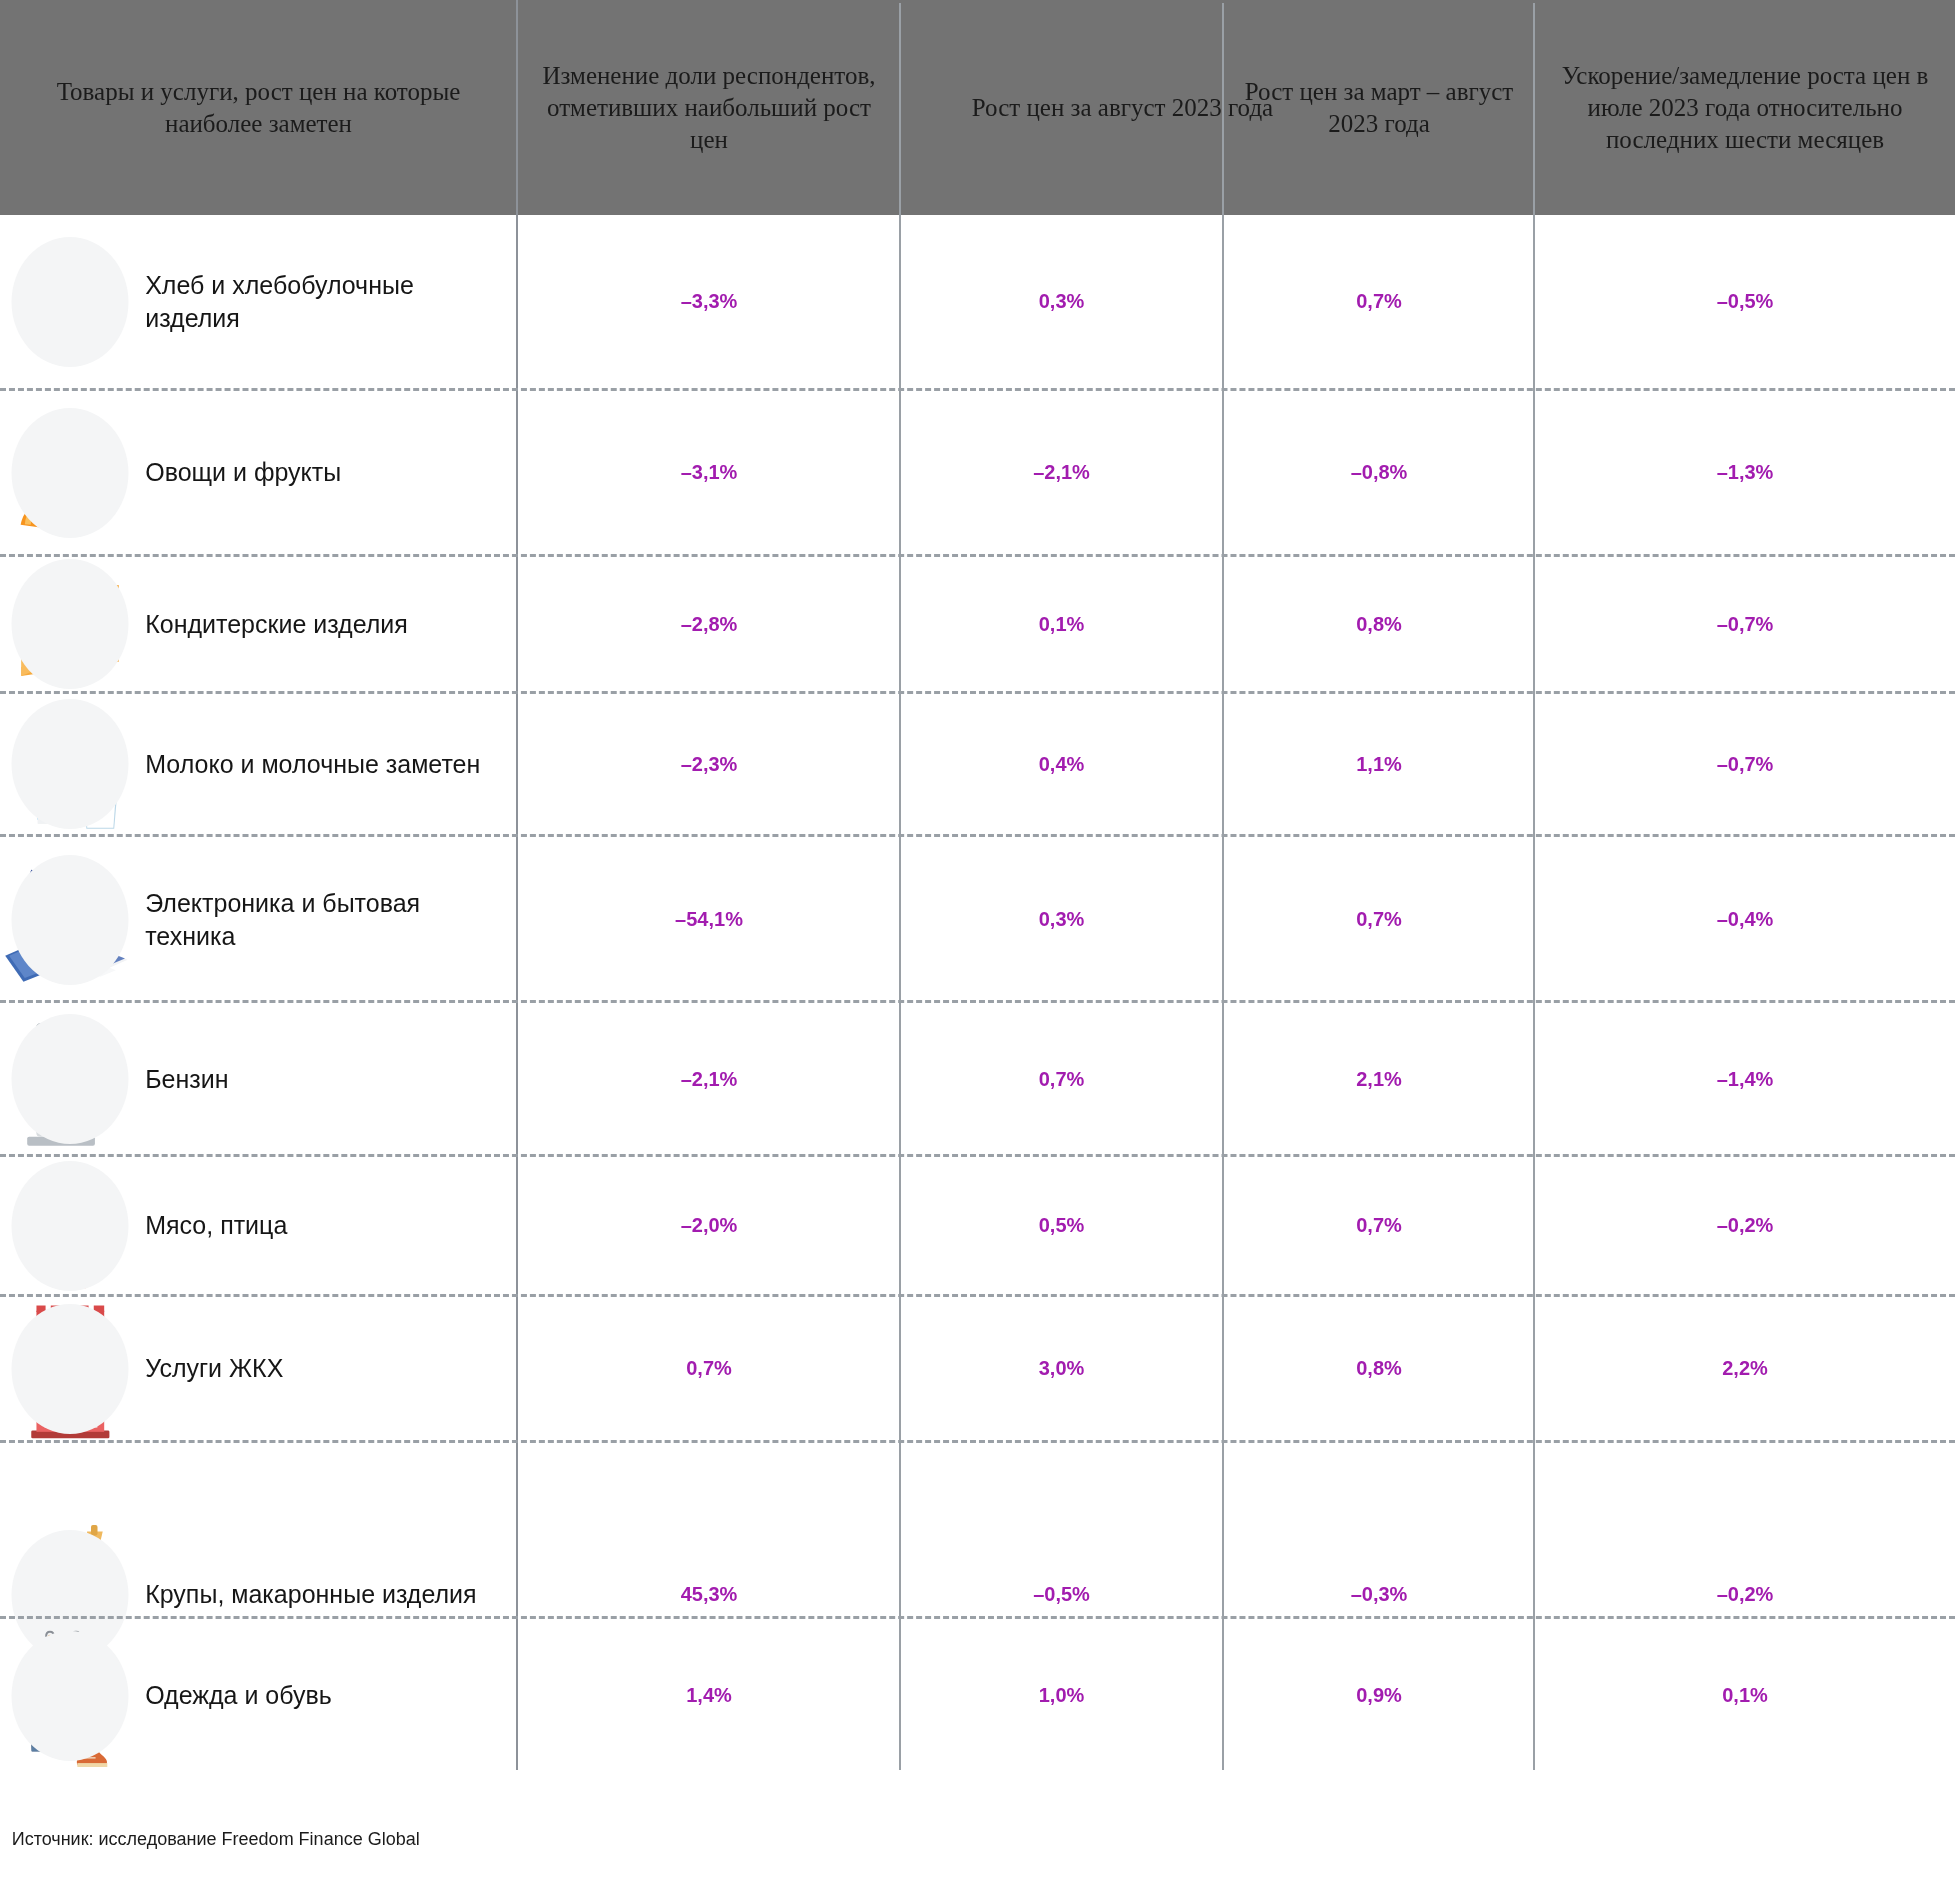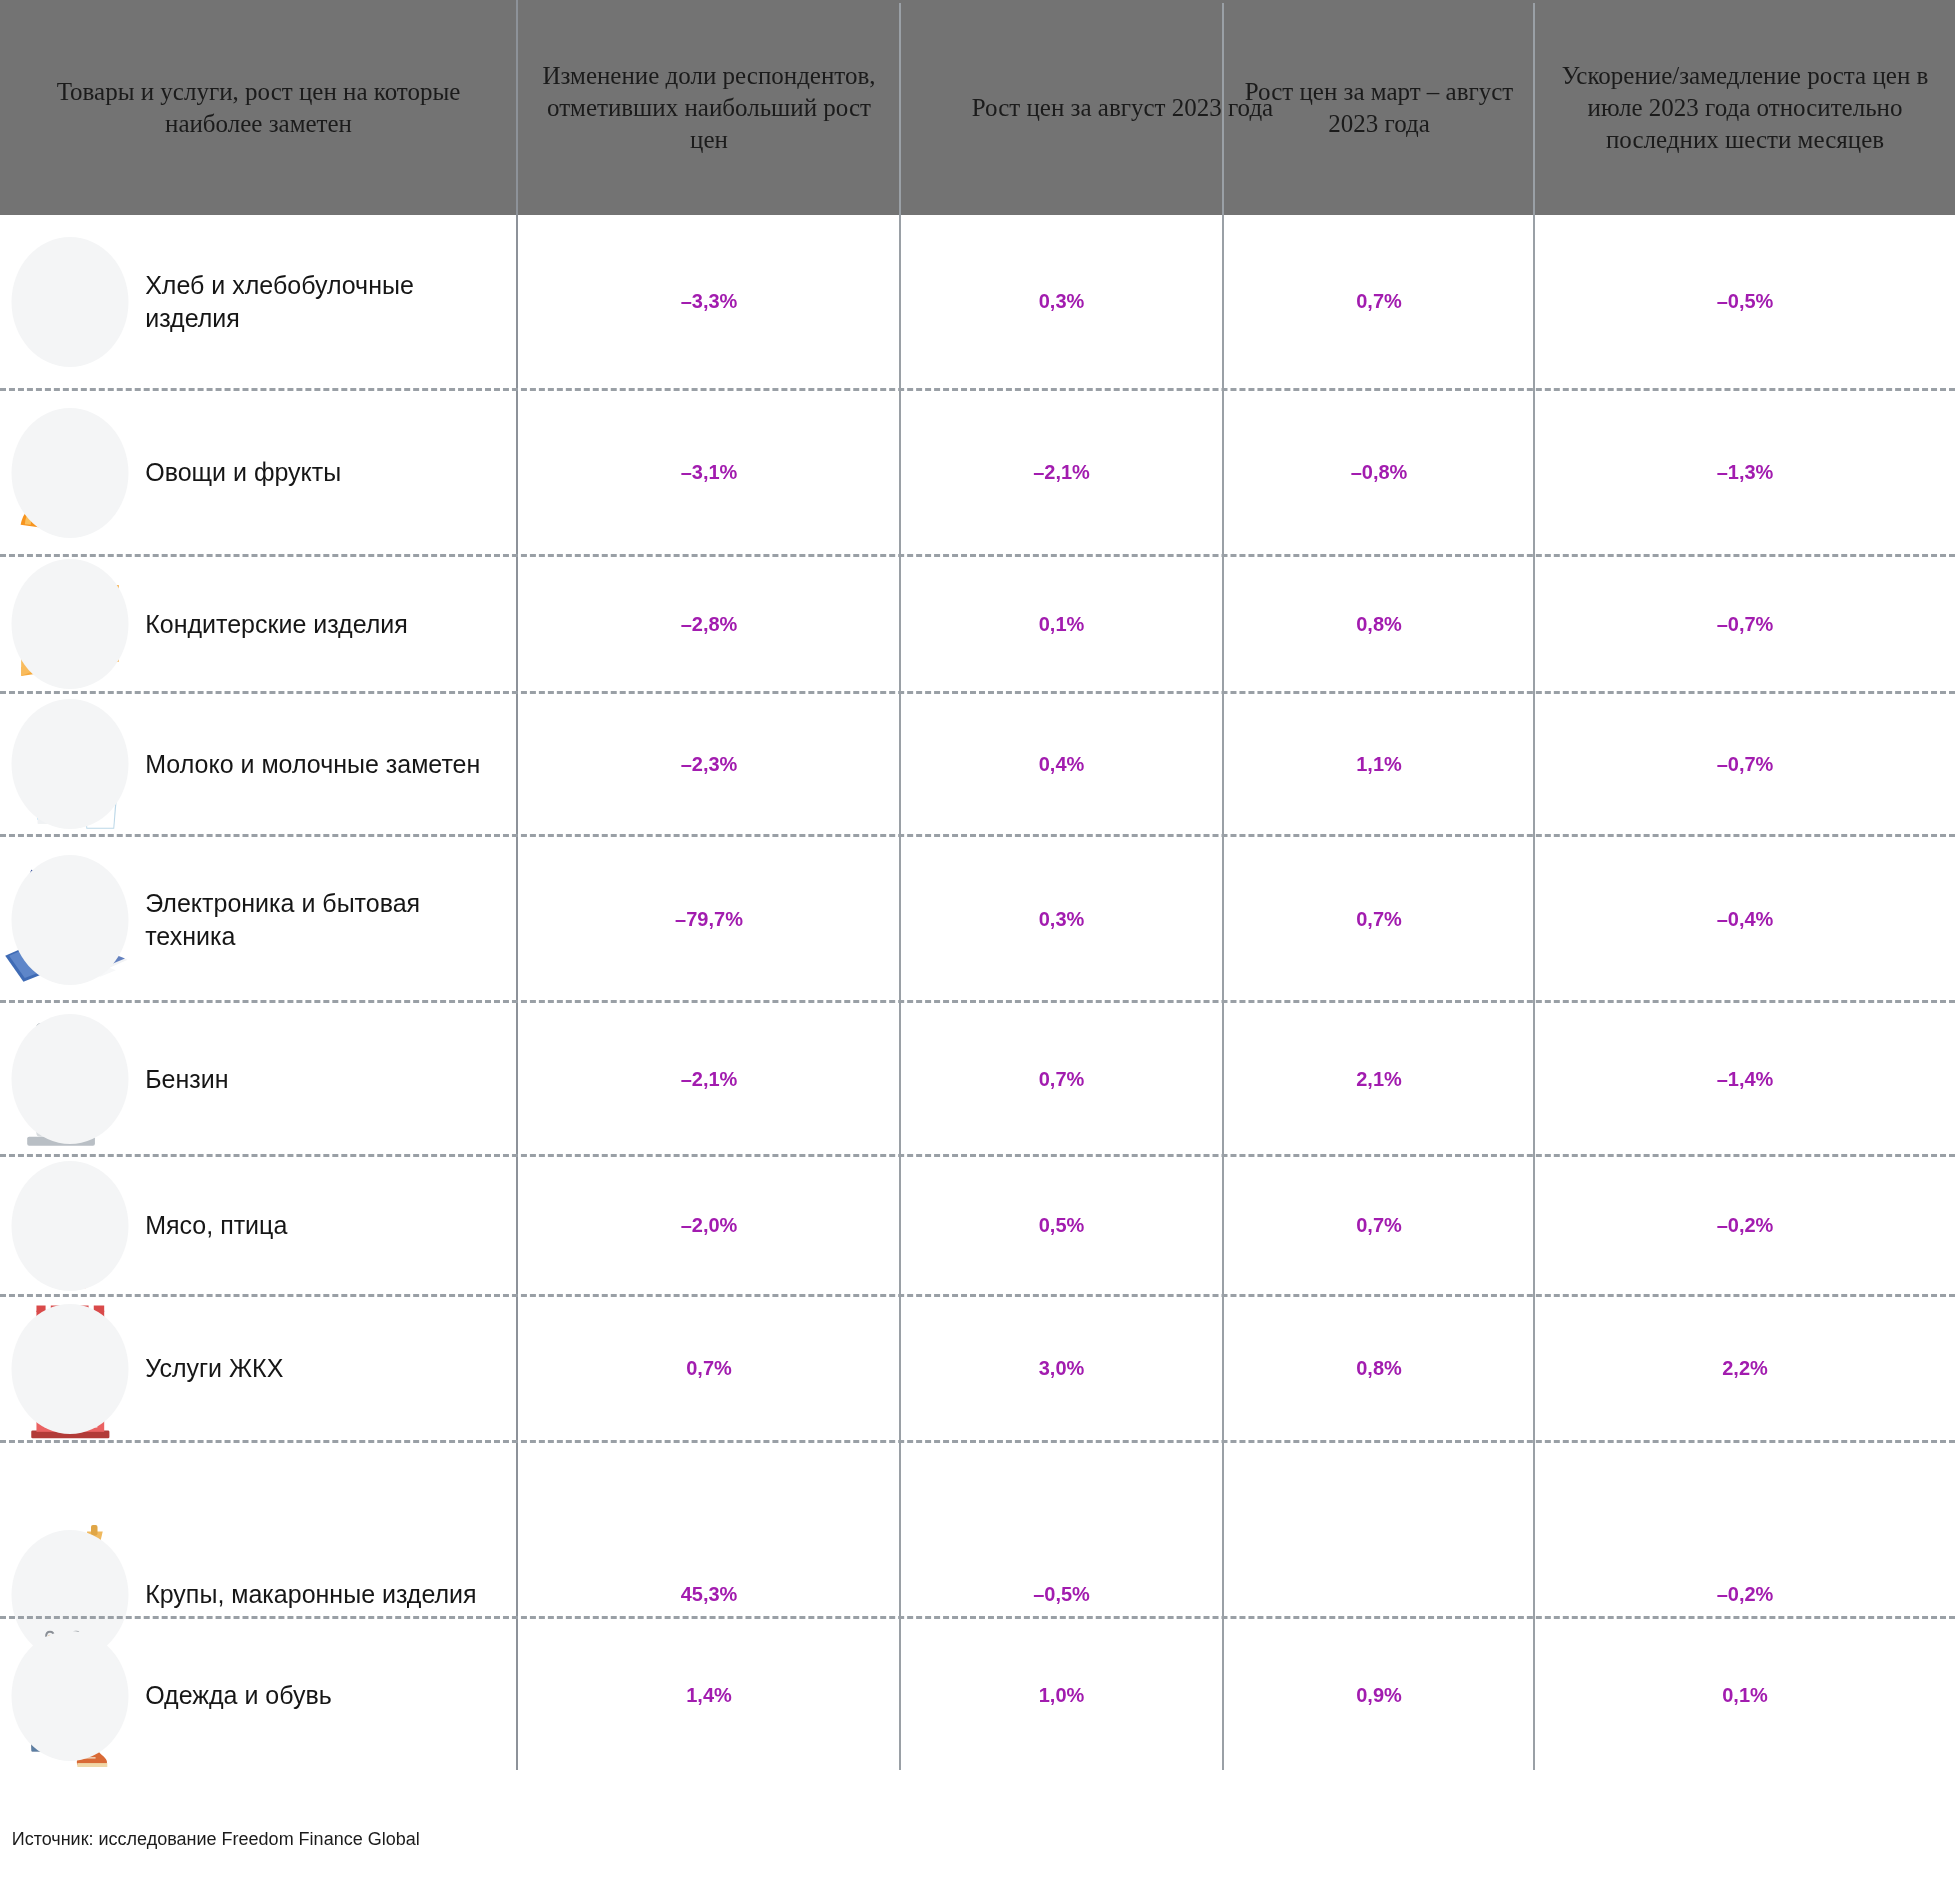--- a/index.html
+++ b/index.html
@@ -253,21 +253,21 @@
         <rect x="92" y="134" width="14" height="6" rx="2" transform="rotate(18 92 134)"></rect>
         <rect x="112" y="140" width="14" height="6" rx="2" transform="rotate(18 112 140)"></rect>
       </g>
       <path d="M138 156 L178 172 L154 182 L120 166 Z" fill="#f7f8f9"></path>
       <path d="M8 150 L58 128 L86 170 L36 190 Z" fill="#3f6bb5"></path>
       <path d="M14 150 L56 132 L80 168 L38 184 Z" fill="#5e86c9"></path>
     </svg>
           </div>
           <div class="cat-label">Электроника и бытовая техника</div>
         </div>
-        <div class="val c1">–79,7%</div>
+        <div class="val c1">–54,1%</div>
         <div class="val c2">0,3%</div>
         <div class="val c3">0,7%</div>
         <div class="val c4">–0,4%</div>
       </div>
       <div class="rowsep" style="top: 1000px;"></div>
       <div class="row" style="top: 1004px; height: 150px;">
         <div class="cat">
           <div class="icon-wrap">
             <div class="icon-bg"></div>
             <svg width="121" height="140" viewBox="0 0 185 215">
@@ -402,20 +402,21 @@
         <path d="M66 70 v20 M72 70 v20 M78 70 v20"></path>
         <path d="M96 140 h26 M96 148 h26 M96 156 h26 M96 164 h26"></path>
         <path d="M102 136 v32 M110 136 v32 M118 136 v32"></path>
       </g>
     </svg>
           </div>
           <div class="cat-label">Крупы, макаронные изделия</div>
         </div>
         <div class="val c1">45,3%</div>
         <div class="val c2">–0,5%</div>
+        <div class="val c3">–0,3%</div>
         <div class="val c4">–0,2%</div>
       </div>
       <div class="rowsep" style="top: 1616px;"></div>
       <div class="row" style="top: 1620px; height: 151px;">
         <div class="cat">
           <div class="icon-wrap">
             <div class="icon-bg"></div>
             <svg width="127" height="150" viewBox="0 0 195 230">
 
       <path d="M60 24 C60 14 72 14 72 24" fill="none" stroke="#8a8f96" stroke-width="3"></path>

